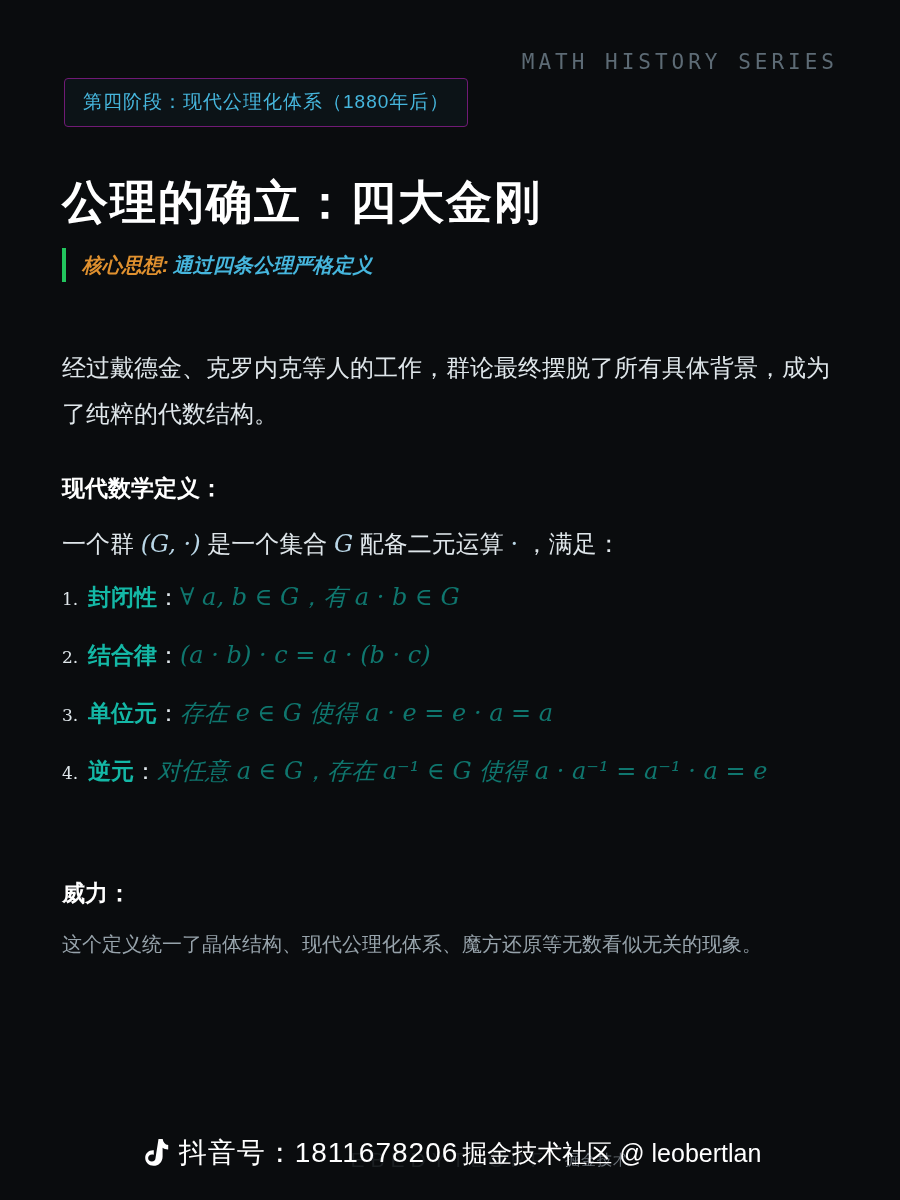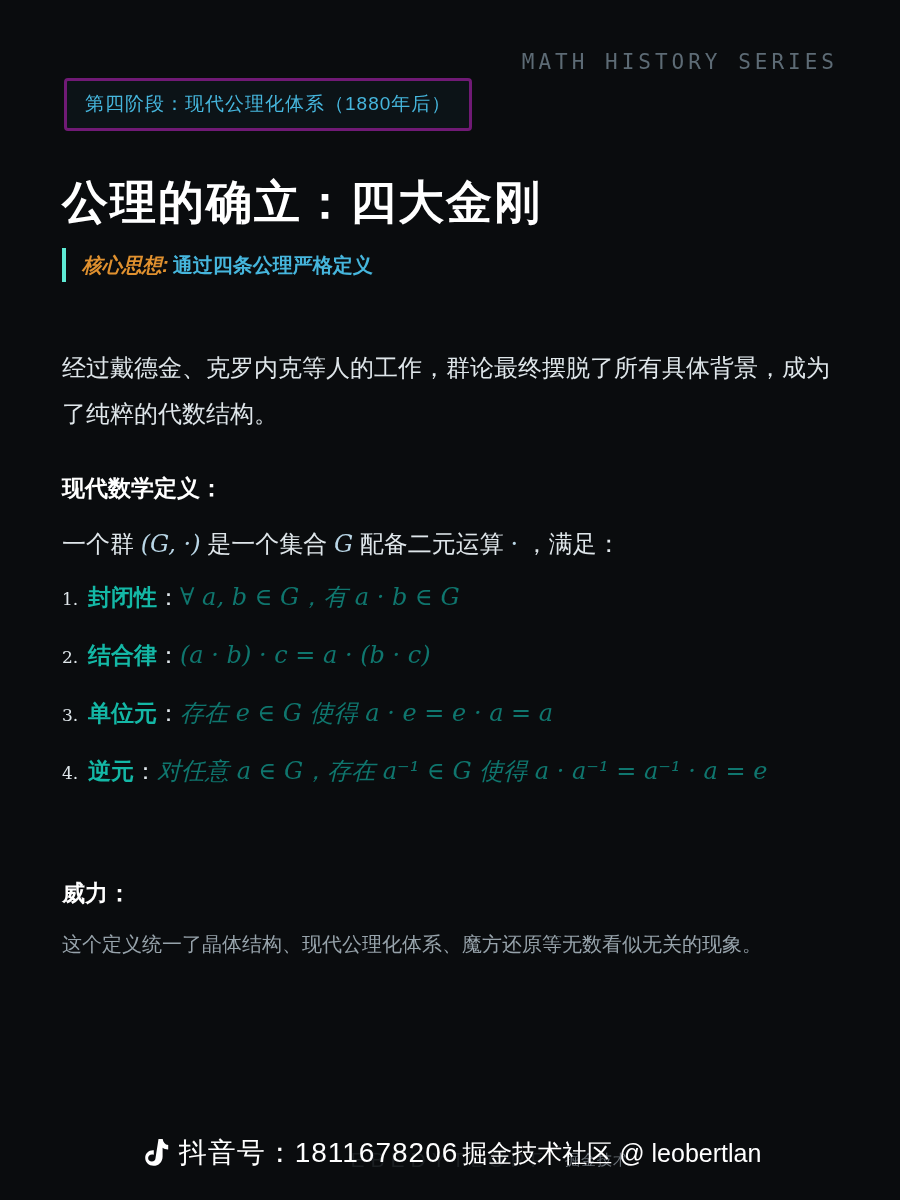--- a/index.html
+++ b/index.html
@@ -32,21 +32,21 @@
     letter-spacing: 4px;
     color: #5d6b75;
     font-family: "DejaVu Sans Mono", monospace;
     font-weight: 500;
   }
   
   .stage-chip {
     position: absolute;
     top: 78px;
     left: 64px;
-    border: 3px solid #701a75;
+    border: 1px solid #701a75;
     border-radius: 4px;
     padding: 10px 18px 11px 18px;
     color: #46b6dd;
     font-size: 19px;
     letter-spacing: 1px;
     background: rgba(20, 40, 50, 0.25);
   }
   
   .main-title {
     position: absolute;
@@ -57,34 +57,35 @@
     letter-spacing: 2px;
     color: #ffffff;
   }
   
   .core-idea {
     position: absolute;
     top: 248px;
     left: 62px;
     display: flex;
     align-items: center;
-    border-left: 4px solid #5eead4;
+    border-left: 4px solid #22c55e;
     padding-left: 16px;
     height: 34px;
   }
   .core-idea .key {
     color: #e0912f;
     font-weight: bold;
     font-size: 20px;
     font-style: italic;
   }
   .core-idea .val {
     color: #46b6dd;
     font-weight: bold;
     font-size: 20px;
+    font-style: italic;
     margin-left: 4px;
   }
   
   .intro {
     position: absolute;
     top: 345px;
     left: 62px;
     width: 776px;
     font-size: 24px;
     line-height: 46px;

